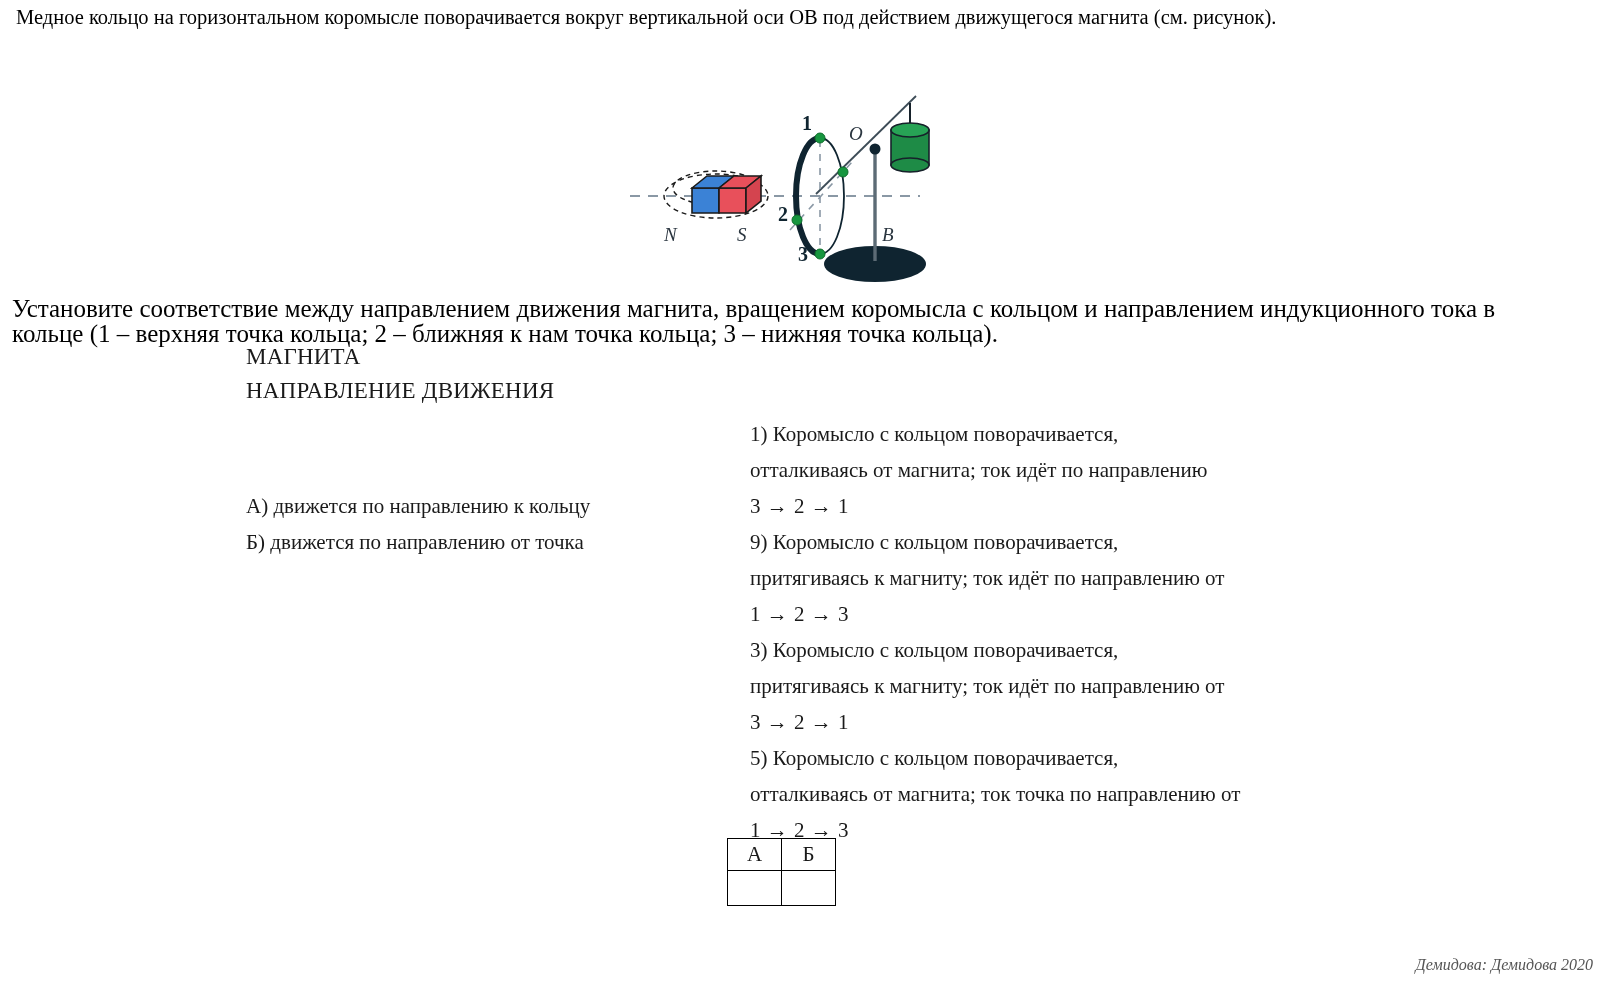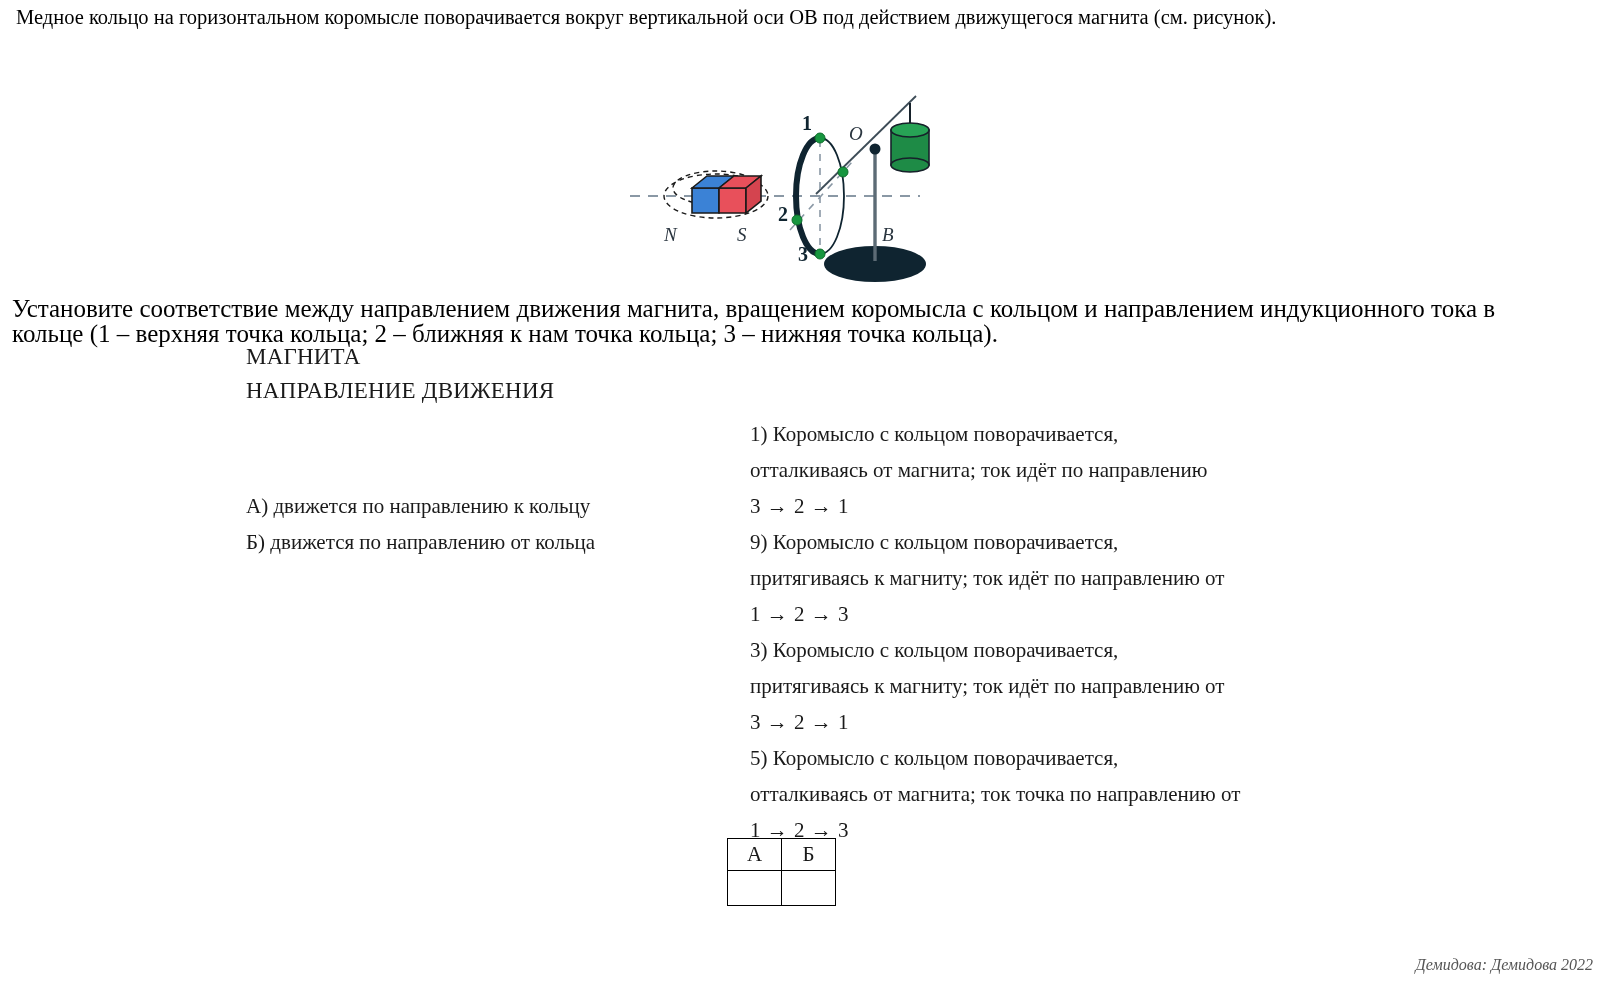--- a/index.html
+++ b/index.html
@@ -197,21 +197,21 @@
   <div class="body-row" style="margin-top:8px;align-items:flex-end;">
     <div class="cell-left">А) движется по направлению к кольцу</div>
     <div class="cell-right">
       <div class="opt-line">1) Коромысло с кольцом поворачивается,</div>
       <div class="opt-line">отталкиваясь от магнита; ток идёт по направлению</div>
       <div class="opt-line arrowline">3 → 2 → 1</div>
     </div>
   </div>
 
   <div class="body-row">
-    <div class="cell-left">Б) движется по направлению от кольца</div>
+    <div class="cell-left">Б) движется по направлению от точка</div>
     <div class="cell-right">
       <div class="opt-line">9) Коромысло с кольцом поворачивается,</div>
       <div class="opt-line">притягиваясь к магниту; ток идёт по направлению от</div>
       <div class="opt-line arrowline">1 → 2 → 3</div>
     </div>
   </div>
 
   <div class="body-row">
     <div class="cell-left"></div>
     <div class="cell-right">
@@ -240,14 +240,14 @@
   </tr>
   <tr>
     <td class="blank"></td>
     <td class="blank"></td>
   </tr>
 </tbody>
   </table>
 
 <div class="source">
   <span class="label">Демидова:</span>
-  <span>Демидова 2022</span>
+  <span>Демидова 2020</span>
 </div>
 
 </body></html>

